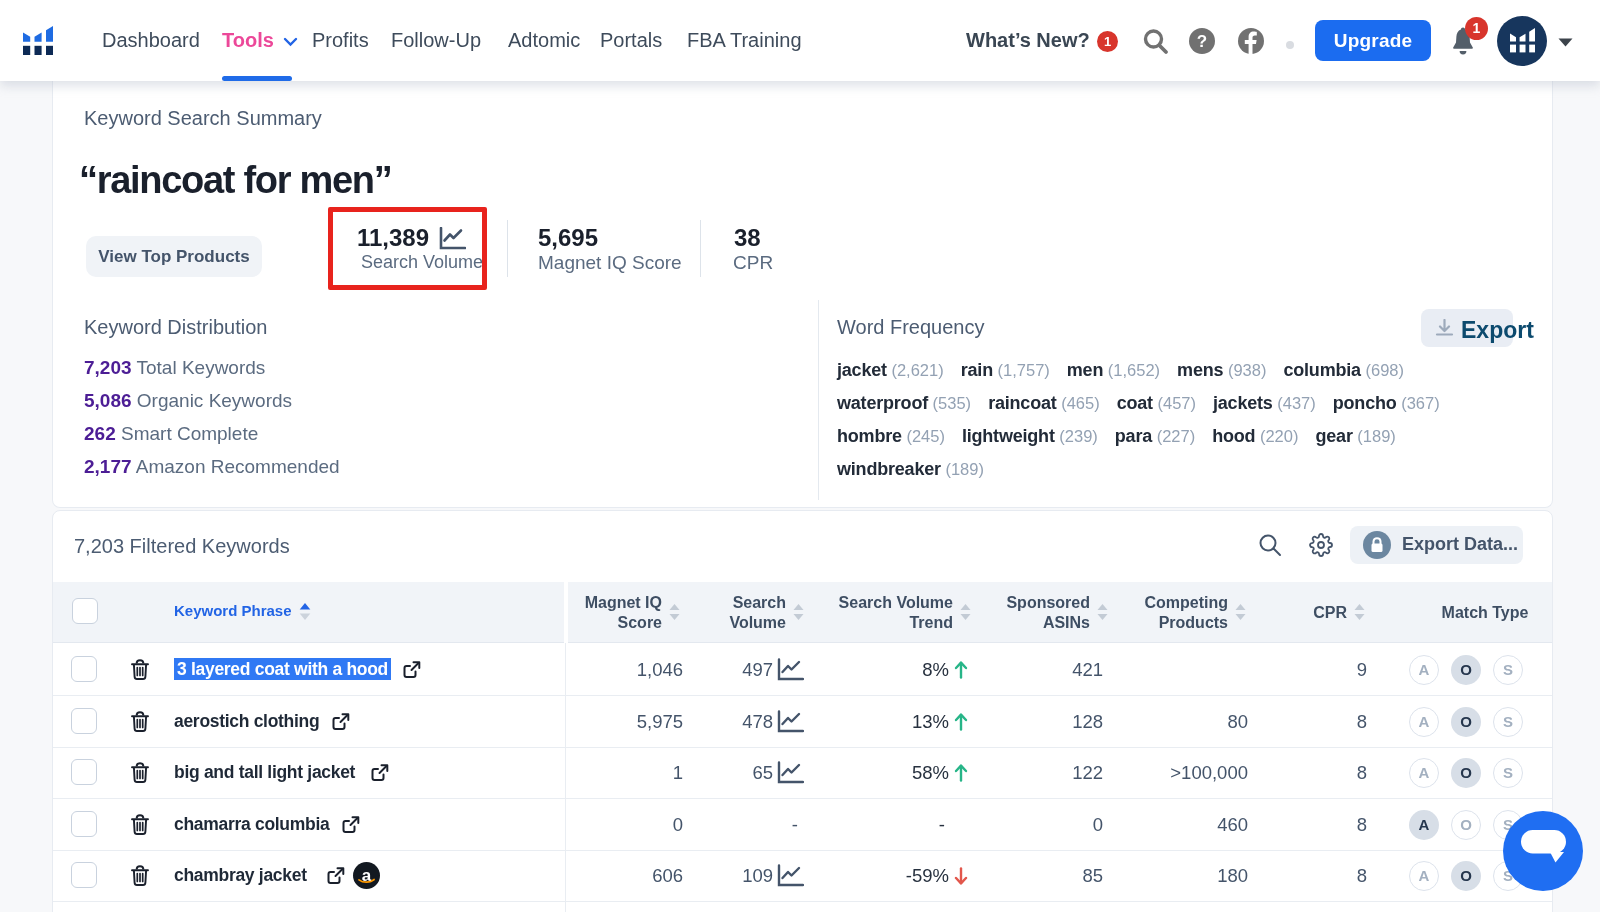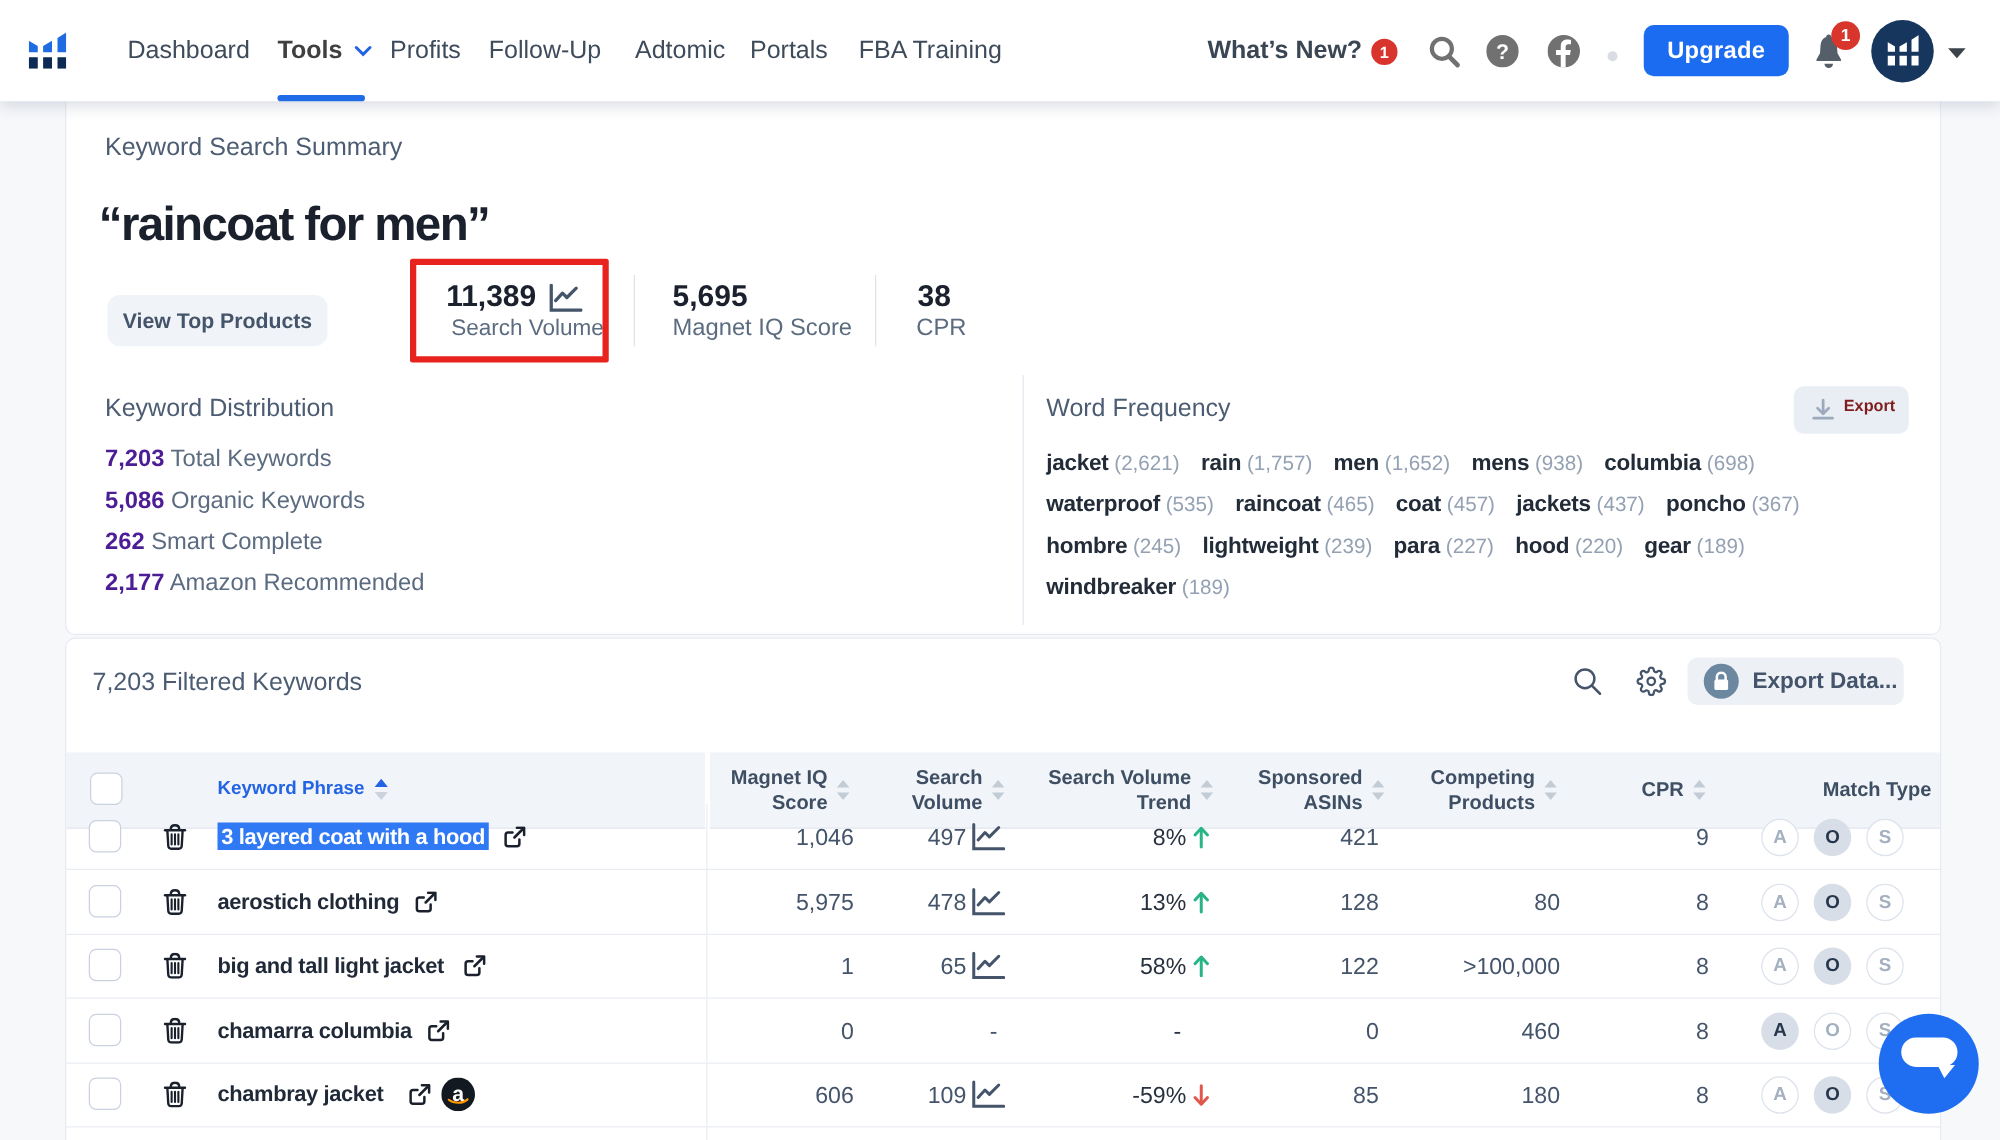--- a/index.html
+++ b/index.html
@@ -4,21 +4,21 @@
 <style>
   * { margin:0; padding:0; box-sizing:border-box; }
   html,body { width:1600px; height:912px; overflow:hidden; background:#f7f8fa;
     font-family:"Liberation Sans", sans-serif; }
   .abs { position:absolute; }
   
   #nav { position:absolute; left:0; top:0; width:1600px; height:81px; background:#fff;
     box-shadow:0 5px 10px rgba(170,180,195,.38); z-index:5; }
   .navlink { position:absolute; top:0; height:81px; line-height:81px; font-size:20px;
     color:#3e4b5b; font-weight:500; white-space:nowrap; }
-  #tools { color:#404040; font-weight:600; }
+  #tools { color:#ec4899; font-weight:600; }
   #tools-bar { position:absolute; left:222px; top:76px; width:70px; height:5px;
     border-radius:3px; background:#1f6be8; }
   #whatsnew { position:absolute; left:966px; top:0; height:81px; line-height:81px;
     font-size:20px; font-weight:600; color:#3a4653; }
   .redbadge { position:absolute; width:21px; height:21px; border-radius:50%;
     background:#d8352c; color:#fff; font-size:13px; font-weight:700; text-align:center;
     line-height:21px; }
   #upgrade { position:absolute; left:1315px; top:20px; width:116px; height:41px;
     border-radius:8px; background:#1b6cf0; color:#fff; font-size:19px; font-weight:700;
     text-align:center; line-height:41px; letter-spacing:.2px; }
@@ -37,24 +37,24 @@
     line-height:41px; }
   .statnum { font-size:24px; font-weight:700; color:#1a202c; }
   .statlbl { font-size:19px; color:#5b6b80; }
   .vdiv { position:absolute; width:1px; background:#dde3ea; }
   .dist { position:absolute; left:31px; font-size:19px; color:#5b6b80; }
   .dist b { color:#4c1d95; font-weight:700; }
   .wline { position:absolute; font-size:16.5px; color:#93a1b3; white-space:nowrap; }
   .wline b { color:#222b38; font-weight:700; font-size:18px; letter-spacing:-.2px; }
   .wline .it { margin-right:17px; }
   #wf-export { position:absolute; left:1368px; top:228px; width:92px; height:38px;
-    border-radius:8px; background:#e9edf4; color:#7f1d1d; font-size:13px; font-weight:700;margin-left:14px; }
+    border-radius:8px; background:#e9edf4; color:#0c4a6e; font-size:23px; font-weight:700; }
   
   #thead { position:absolute; left:0; top:71px; width:1499px; height:61px; background:#f1f4f8;
-    border-bottom:1px solid #e3e8ef;margin-top:20px; }
+    border-bottom:1px solid #e3e8ef; }
   .th { position:absolute; font-size:16px; font-weight:700; color:#3e4e63; line-height:20px;
     text-align:right; top:11px; }
   .th1 { top:21px; }
   .cbx { position:absolute; width:26px; height:26px; border:1px solid #c9d2de;
     border-radius:6px; background:#fff; }
   .row { position:absolute; left:0; width:1499px; height:52px; border-bottom:1px solid #e9edf2; }
   .kw { position:absolute; left:121px; top:0; height:51px; line-height:51px; font-size:18px;
     font-weight:700; color:#1f2937; white-space:nowrap; letter-spacing:-.3px; }
   .kw, .kw span { font-size:17.5px; }
   .num { position:absolute; top:0; height:51px; line-height:51px; font-size:18.5px;
@@ -238,21 +238,21 @@
     <div class="th" style="left:1075px;width:100px">Competing<br>Products</div>
     <svg class="abs sort" style="left:1182px;top:22px" width="11" height="16" viewBox="0 0 11 16">
         <path fill="#c3cbd5" d="M5.5 0 L10.5 6 L0.5 6 Z"></path>
         <path fill="#c3cbd5" d="M0.5 10 L10.5 10 L5.5 16 Z"></path>
       </svg>
     <div class="th th1" style="left:1194px;width:100px">CPR</div>
     <svg class="abs sort" style="left:1301px;top:22px" width="11" height="16" viewBox="0 0 11 16">
         <path fill="#c3cbd5" d="M5.5 0 L10.5 6 L0.5 6 Z"></path>
         <path fill="#c3cbd5" d="M0.5 10 L10.5 10 L5.5 16 Z"></path>
       </svg>
-    <div class="th th1" style="left:1372px;width:120px;">Match Type</div>
+    <div class="th th1" style="left:1372px;width:120px;text-align:center">Match Type</div>
   </div>
   <div class="abs" style="left:512px;top:132px;width:1px;height:278px;background:#e9edf2"></div>
 
   <div class="row" style="top:133px">
     <span class="cbx" style="left:18px;top:12px"></span>
     <svg class="abs" style="left:77px;top:15px" width="20" height="21" viewBox="0 0 20 21">
         <use href="#i-trash"></use>
       </svg>
     <span class="kw"><span style="background:#3079f4;color:#fff;padding:1px 3px">3 layered coat with a hood</span></span>
     <svg class="abs" style="left:350px;top:17px" width="18" height="18" viewBox="0 0 18 18">

